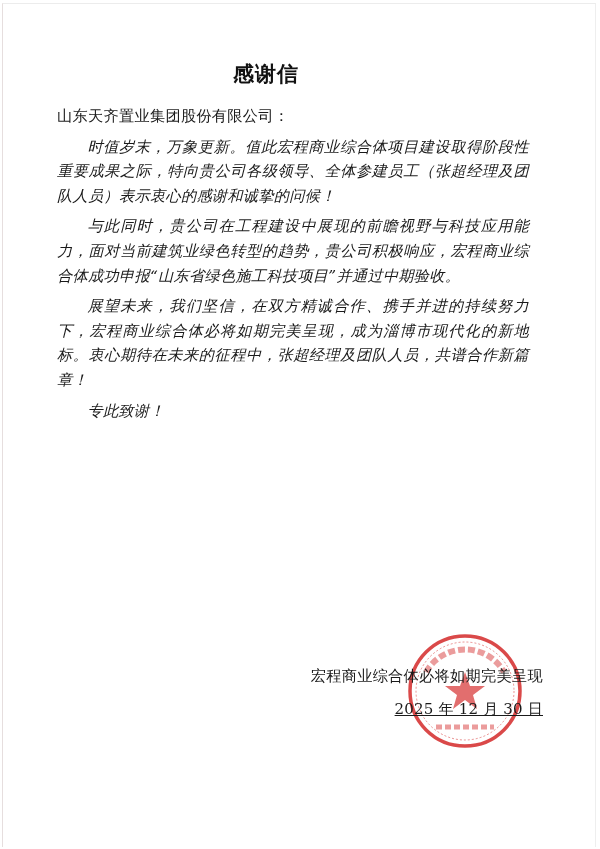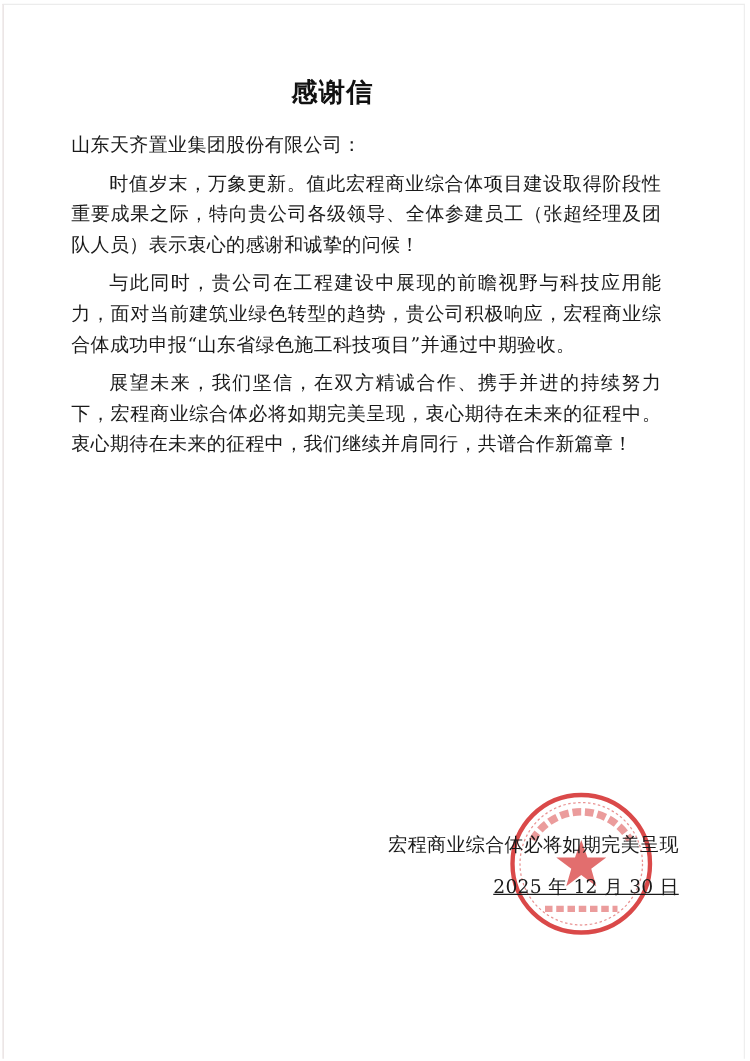--- a/index.html
+++ b/index.html
@@ -16,21 +16,21 @@
     position: absolute; left: 0; width: 532px; top: 60px; text-align: center;
     font-family: "DejaVu Sans", "Liberation Sans", sans-serif; font-weight: bold;
     font-size: 21px; letter-spacing: 1px; color: #111;
   }
   .body-text {
     position: absolute; left: 57px; width: 484px; top: 104px;
     font-size: 15.2px; line-height: 24.6px; letter-spacing: 0.3px; text-align: justify;
   }
   .body-text p { margin: 0 12px 6px 0; }
   .salutation { margin-bottom: 6px !important; }
-  .indent { text-indent: 2em; }
+  .indent { text-indent: 2em; font-style: italic; }
   .closing { margin-top: 2px !important; }
   .signer {
     position: absolute; right: 57px; top: 666px; font-size: 15.2px; letter-spacing: 0.3px; text-align: right;
   }
   .date {
     position: absolute; right: 57px; top: 700px; font-size: 15px; letter-spacing: 0.2px; text-align: right; text-decoration: underline;
   }
   .seal {
     position: absolute; left: 406px; top: 632px; width: 118px; height: 118px;
     pointer-events: none; opacity: 0.85;
@@ -40,21 +40,22 @@
 <body>
 
 <div class="page"></div>
 
 <div class="title">感谢信</div>
 
 <div class="body-text">
   <p class="salutation">山东天齐置业集团股份有限公司：</p>
   <p class="indent">时值岁末，万象更新。值此宏程商业综合体项目建设取得阶段性重要成果之际，特向贵公司各级领导、全体参建员工（张超经理及团队人员）表示衷心的感谢和诚挚的问候！</p>
   <p class="indent">与此同时，贵公司在工程建设中展现的前瞻视野与科技应用能力，面对当前建筑业绿色转型的趋势，贵公司积极响应，宏程商业综合体成功申报“山东省绿色施工科技项目”并通过中期验收。</p>
-  <p class="indent">展望未来，我们坚信，在双方精诚合作、携手并进的持续努力下，宏程商业综合体必将如期完美呈现，衷心期待在未来的征程中。衷心期待在未来的征程中，我们继续并肩同行，共谱合作新篇章！</p>
+  <p class="indent">展望未来，我们坚信，在双方精诚合作、携手并进的持续努力下，宏程商业综合体必将如期完美呈现，成为淄博市现代化的新地标。衷心期待在未来的征程中，张超经理及团队人员，共谱合作新篇章！</p>
+  <p class="indent closing">专此致谢！</p>
 </div>
 
 <div class="seal">
   <svg width="118" height="118" viewBox="0 0 118 118">
     <circle cx="59" cy="59" r="55" fill="none" stroke="#d42a2a" stroke-width="3.5"></circle>
     <circle cx="59" cy="59" r="49" fill="none" stroke="#d42a2a" stroke-width="1" stroke-dasharray="2 2" opacity="0.6"></circle>
     <g>
       <polygon points="59,40 64,54 79,54 67,63 71,77 59,68 47,77 51,63 39,54 54,54" fill="#d42a2a" opacity="0.8"></polygon>
     </g>
     <path d="M20,40 A45,45 0 0,1 98,40" fill="none" stroke="#d42a2a" stroke-width="6" stroke-dasharray="7 3" opacity="0.55"></path>

